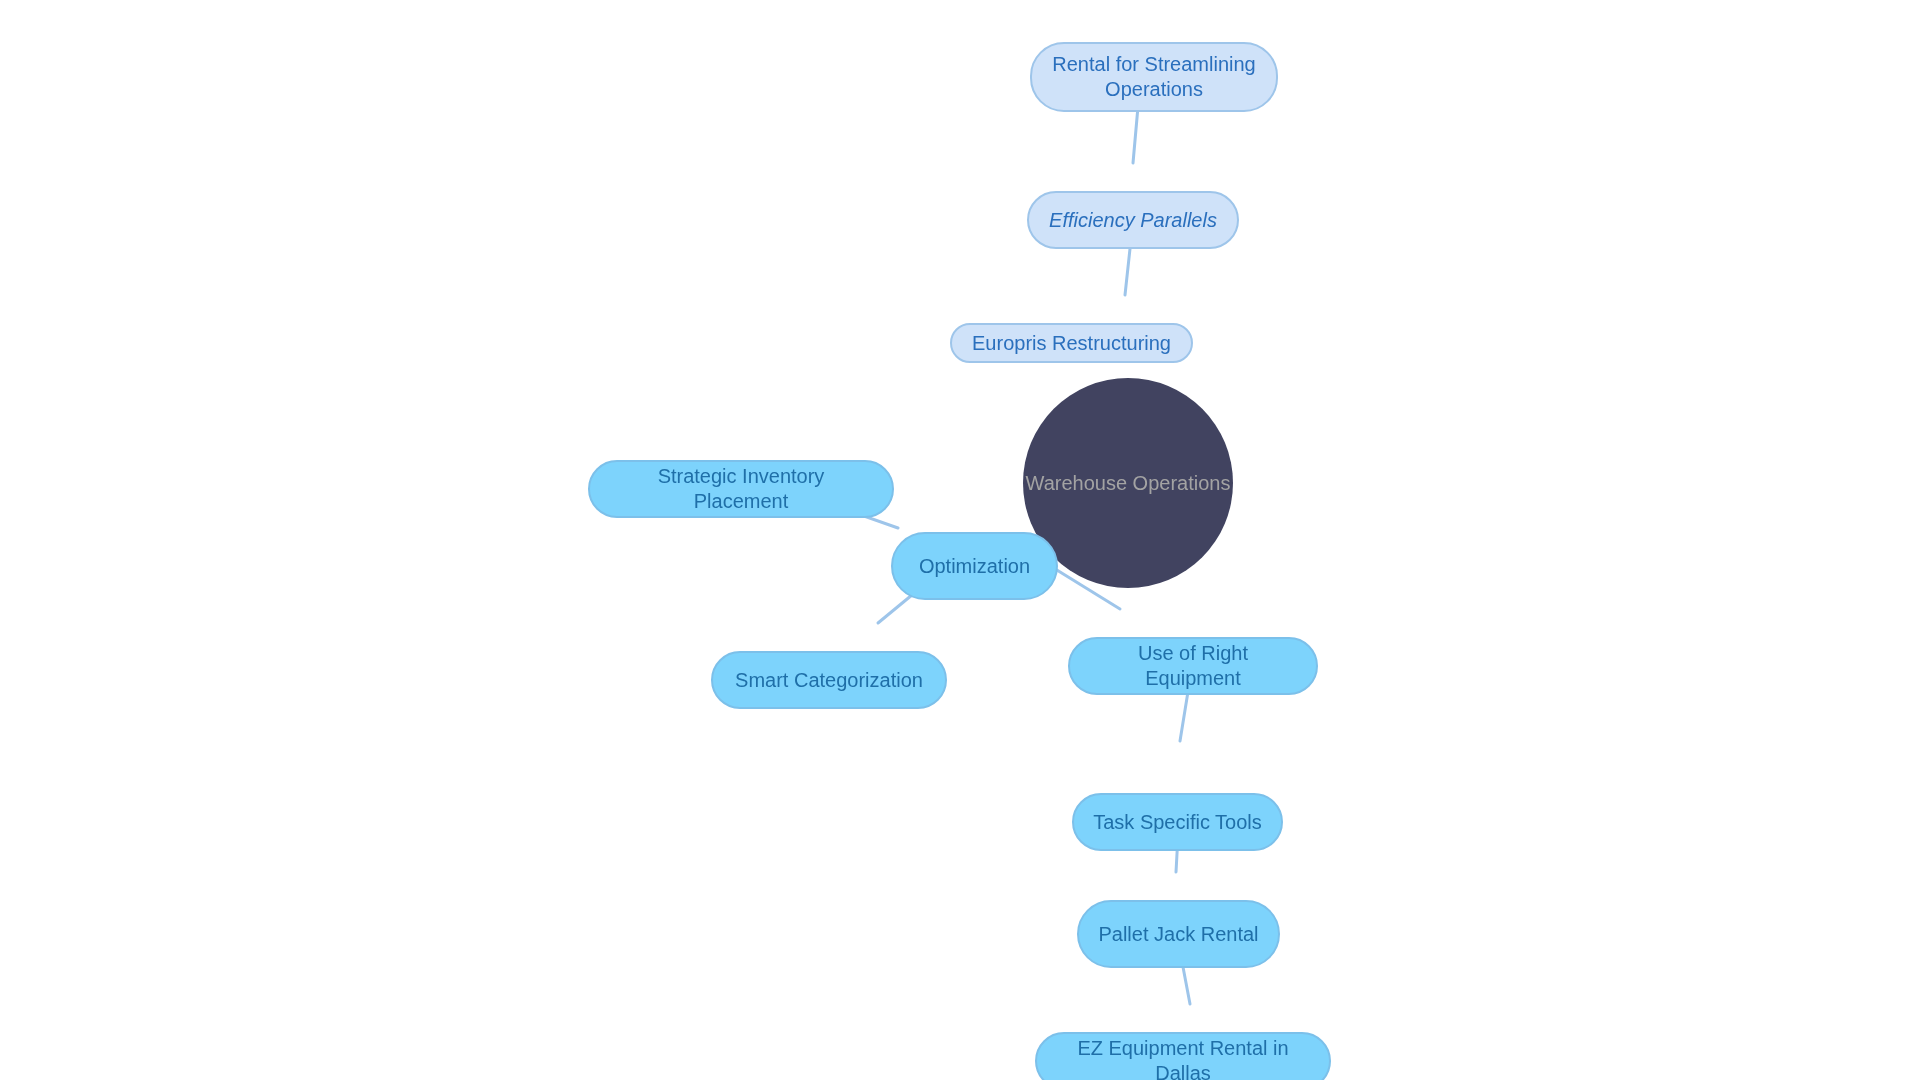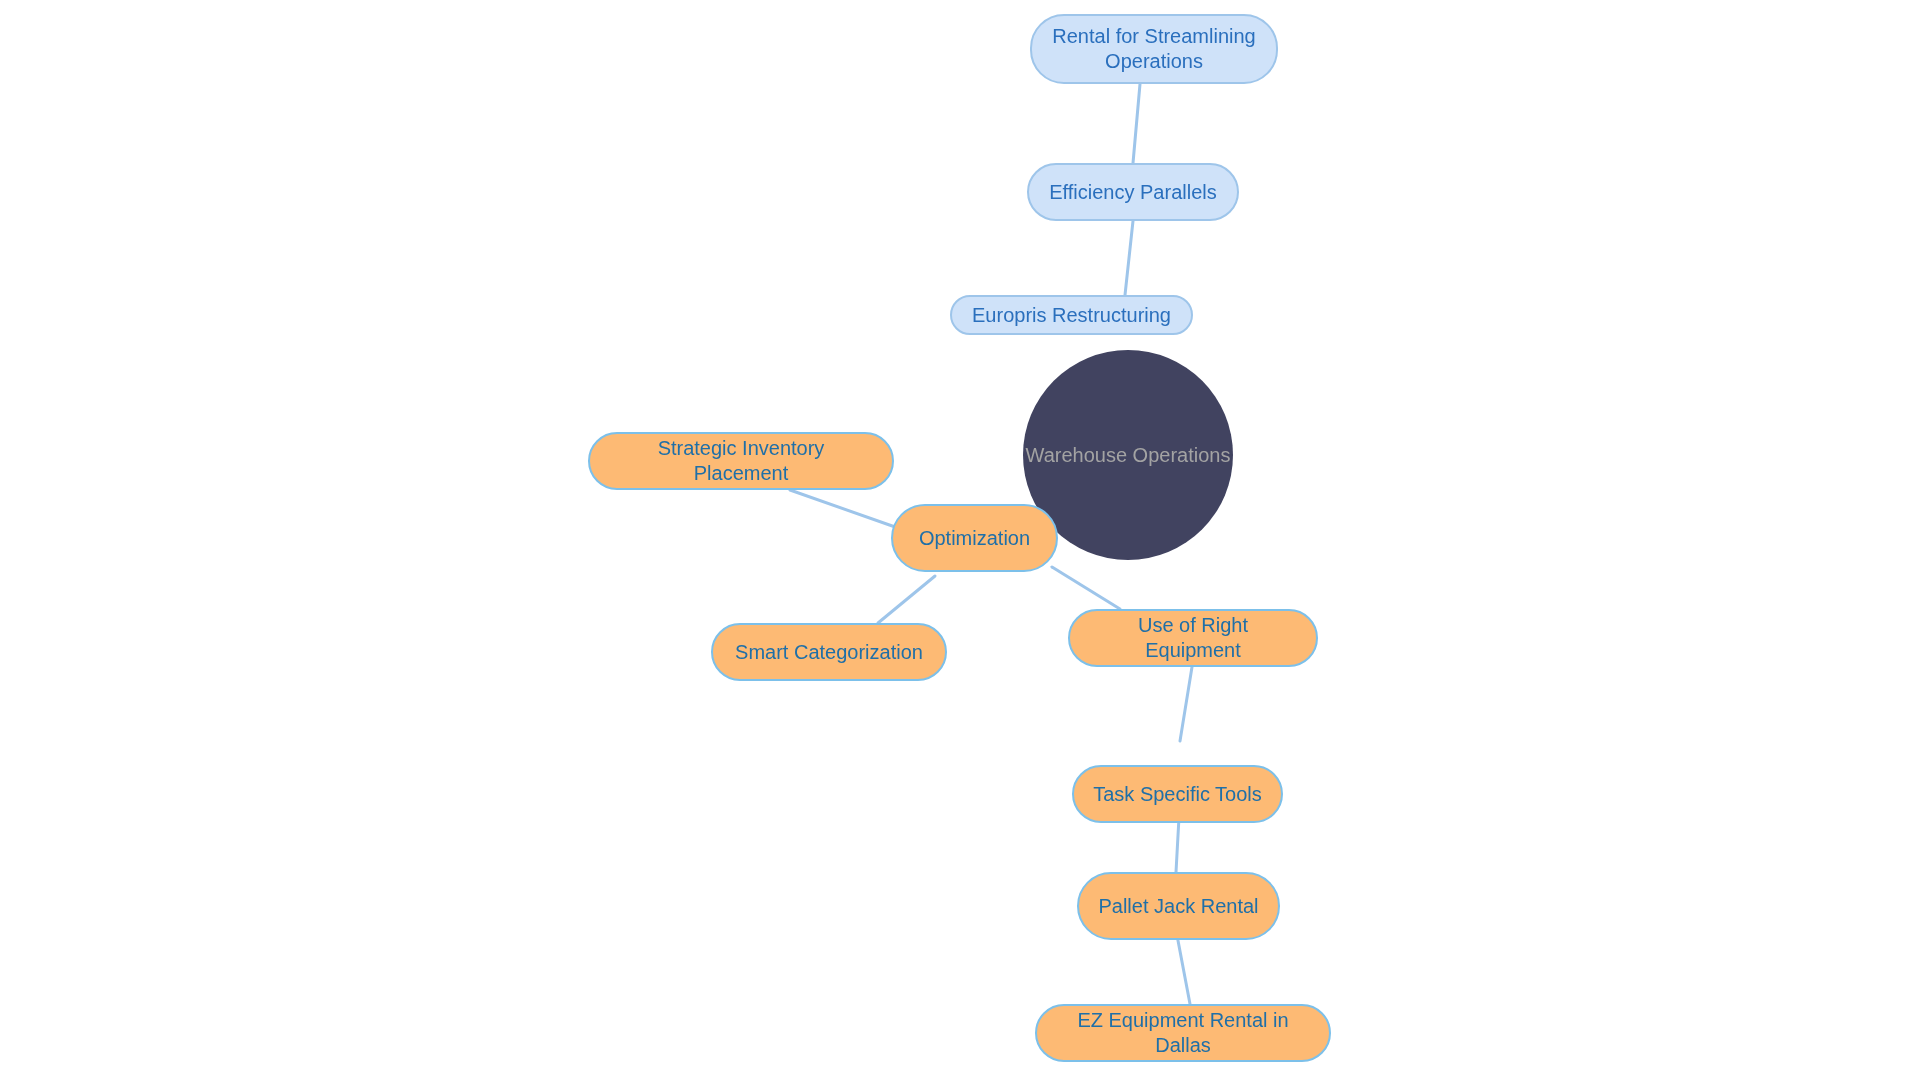--- a/index.html
+++ b/index.html
@@ -24,25 +24,26 @@
     pointer-events: none;
   }
   .node {
     position: absolute;
     box-sizing: border-box;
     display: flex;
     align-items: center;
     justify-content: center;
     text-align: center;
     line-height: 1.25;
+    margin-top: 28px;
   }
   .node-branch {
     border-radius: 34px;
     border: 2px solid #7cc0ea;
-    background: #fdba74;
+    background: #7dd3fc;
     color: #1f6fa8;
     font-size: 20px;
     padding: 0 18px;
   }
   .node-pale {
     border-radius: 34px;
     border: 2px solid #9ec5ea;
     background: #cfe2f9;
     color: #2a6fbd;
     font-size: 20px;
@@ -72,21 +73,21 @@
       <path d="M 1180 799 L 1176 872" stroke="#9ec5ea" stroke-width="3" fill="none" stroke-linecap="round"></path>
       <path d="M 1176 930 L 1190 1004" stroke="#9ec5ea" stroke-width="3" fill="none" stroke-linecap="round"></path>
     </svg>
   <div id="nodes-layer">
       <div class="node node-root" style="left: 1023px; top: 350px; width: 210px; height: 210px;">
         <span>Warehouse Operations</span>
       </div>
       <div class="node node-pale" style="left: 1030px; top: 14px; width: 248px; height: 70px;">
         <span>Rental for Streamlining Operations</span>
       </div>
-      <div class="node node-pale" style="left: 1027px; top: 163px; width: 212px; height: 58px;">
+      <div class="node node-pale" style="left: 1027px; top: 163px; width: 212px; height: 58px; font-style: italic;">
         <span>Efficiency Parallels</span>
       </div>
       <div class="node node-pale" style="left: 950px; top: 295px; width: 243px; height: 40px;">
         <span>Europris Restructuring</span>
       </div>
       <div class="node node-branch" style="left: 891px; top: 504px; width: 167px; height: 68px;">
         <span>Optimization</span>
       </div>
       <div class="node node-branch" style="left: 588px; top: 432px; width: 306px; height: 58px;">
         <span>Strategic Inventory Placement</span>

